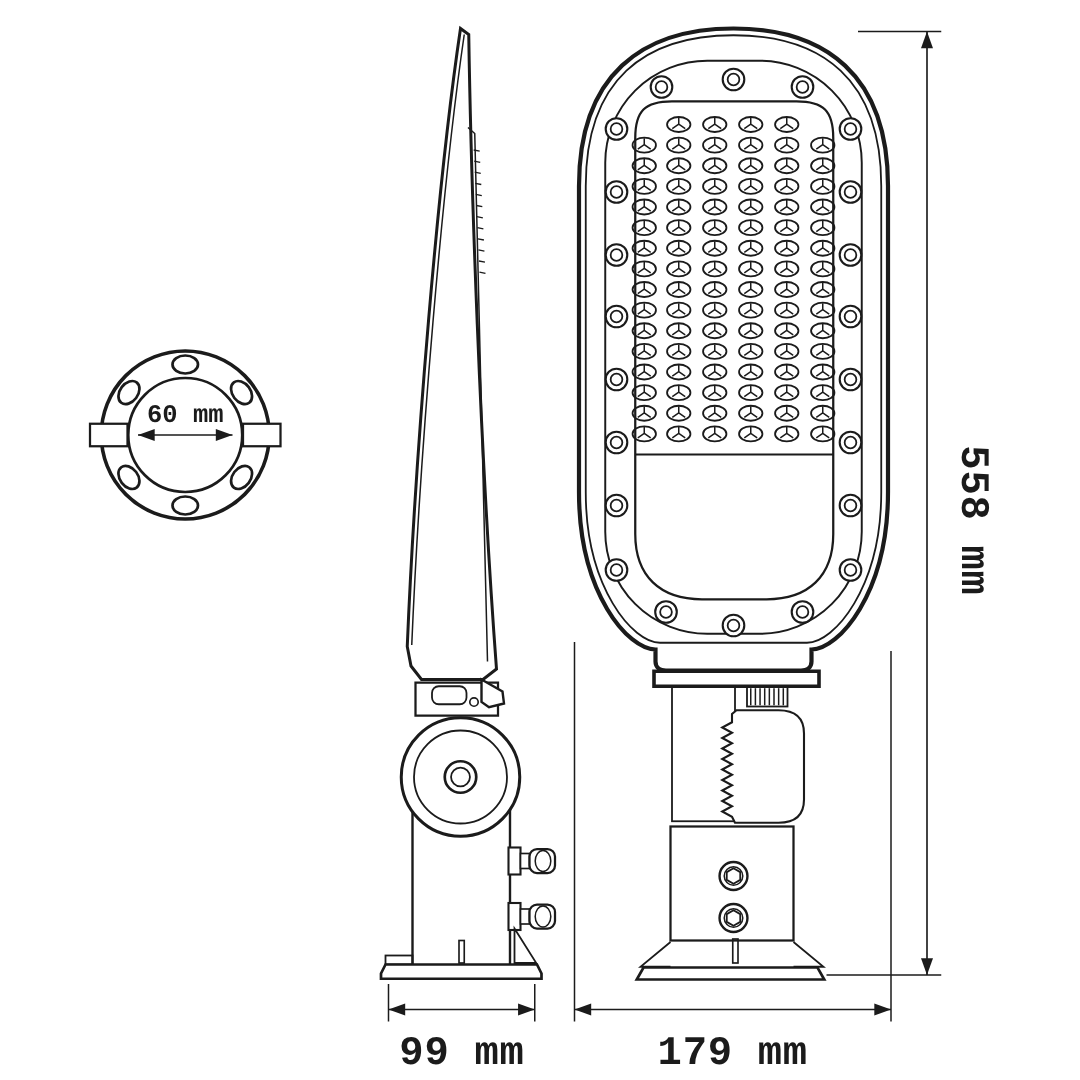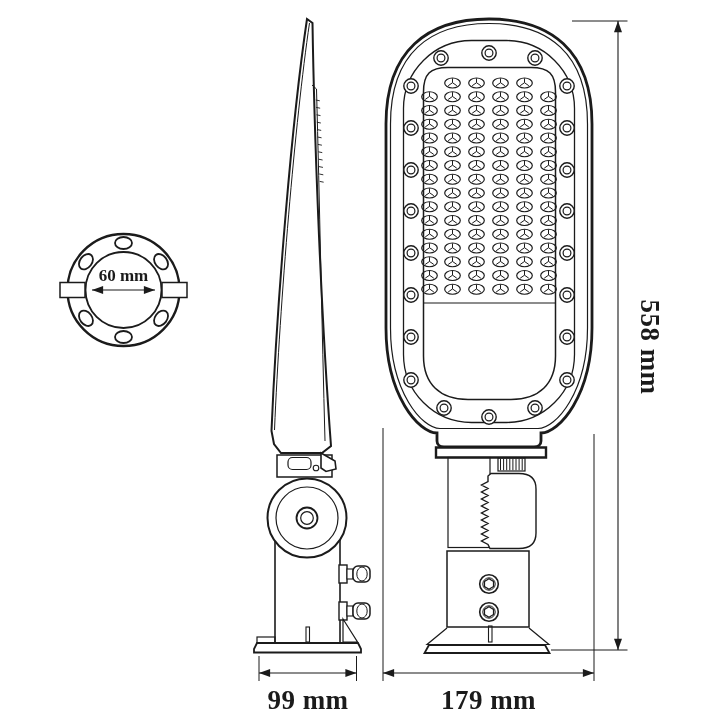--- a/index.html
+++ b/index.html
@@ -1,17 +1,17 @@
 <!DOCTYPE html>
 <html style="--line: #1b1b1b; --bg: #ffffff;"><head>
 <meta charset="utf-8">
 <style>
   html,body{margin:0;padding:0;background:#fff;}
   .stage{position:relative;width:720px;height:720px;background:var(--bg,#fff);overflow:hidden;
-         font-family:Liberation Serif, serif;}
+         font-family:Liberation Mono, monospace;}
   svg{color:var(--line,#1b1b1b);display:block;}
   .ln{stroke:currentColor;fill:none;}
   .fw{stroke:currentColor;fill:#fff;}
   .dim{stroke:currentColor;fill:none;stroke-width:1.1;}
   .ext{stroke:currentColor;fill:none;stroke-width:1;}
   .dim-label{fill:currentColor;font-weight:bold;font-size:27px;letter-spacing:.5px;}
   .dim-label.small{font-size:17px;letter-spacing:0;}
 </style>
 </head>
 <body>

